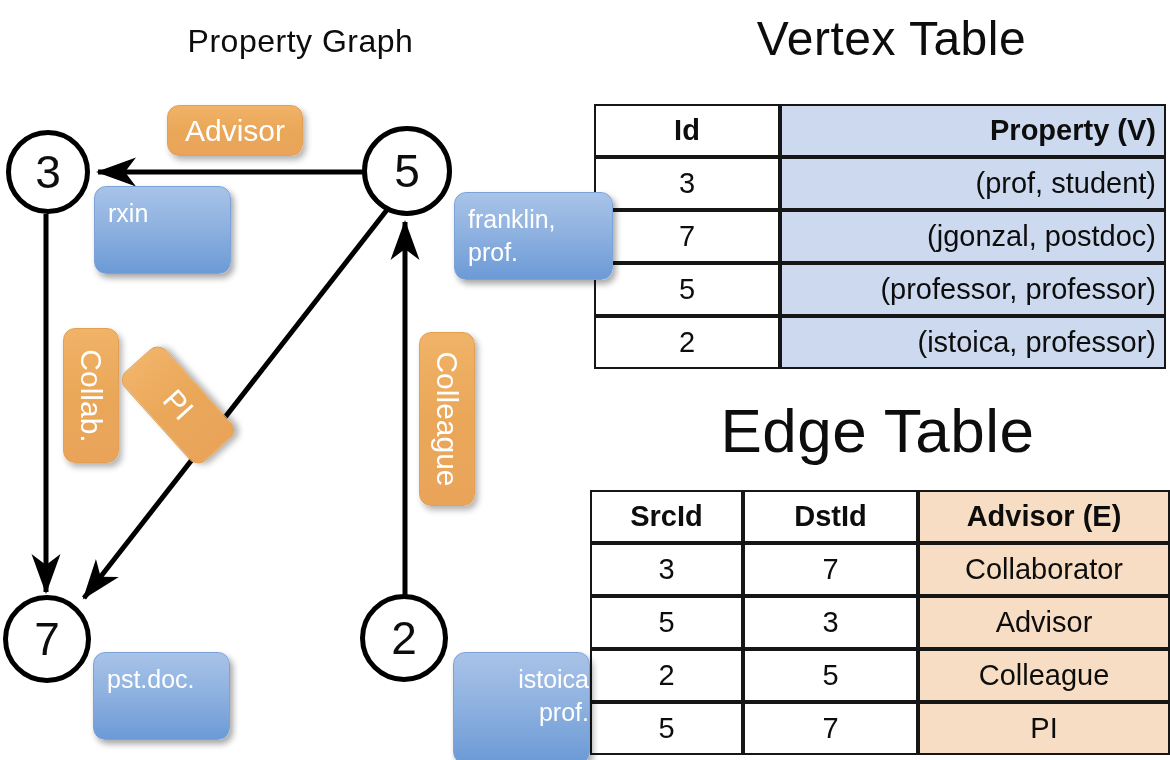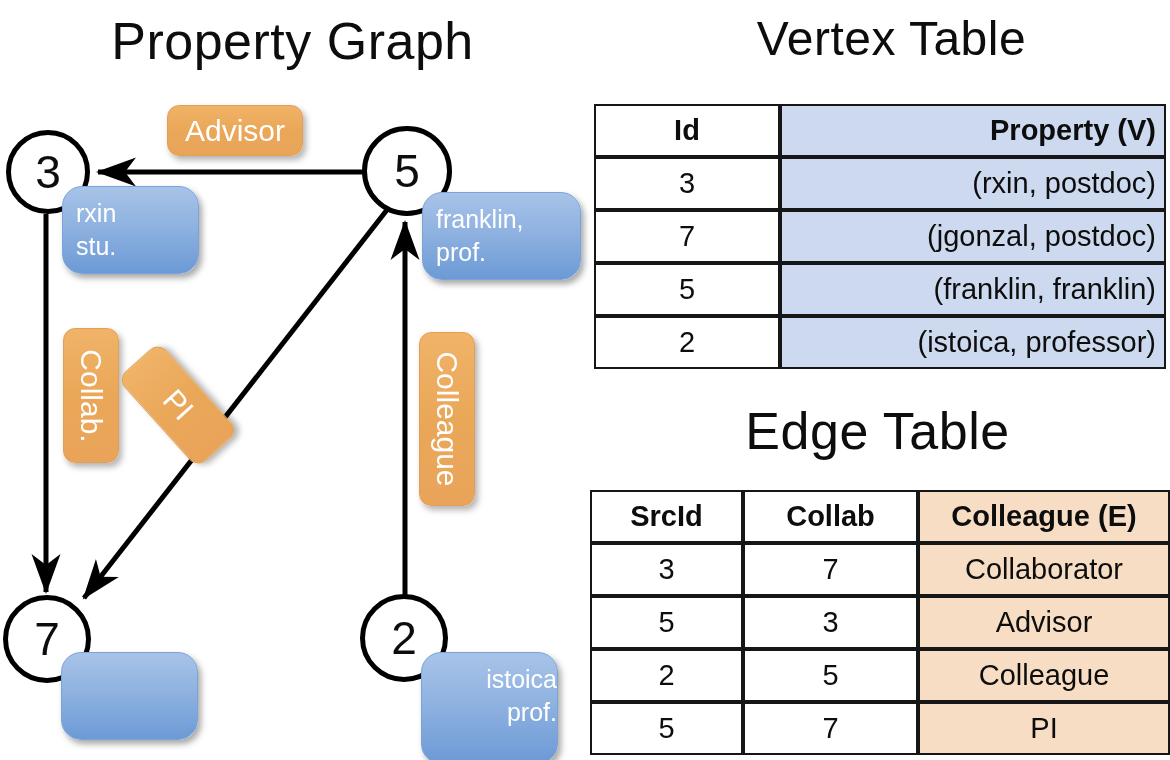--- a/index.html
+++ b/index.html
@@ -20,30 +20,30 @@
   .section-title {
     position: absolute;
     font-family: "Liberation Sans", sans-serif;
     font-weight: 300;
     letter-spacing: 0.5px;
     color: #0d0d0d;
     white-space: nowrap;
     text-align: center;
   }
   #title-property-graph {
-    left: 0; top: 10px; width: 585px;
-    font-size: 52px; line-height: 62px;
+    left: 8px; top: 10px; width: 585px;
+    font-size: 32px; line-height: 62px;
   }
   #title-vertex-table {
     left: 599px; top: 8px; width: 585px;
     font-size: 48px; line-height: 62px;
   }
   #title-edge-table {
     left: 585px; top: 400px; width: 585px;
-    font-size: 52px; line-height: 62px;
+    font-size: 62px; line-height: 62px;
   }
 
   
   #graph-panel {
     position: absolute;
     left: 0; top: 0;
     width: 585px; height: 760px;
   }
   #graph-edges {
     position: absolute;
@@ -64,29 +64,30 @@
     font-weight: 300;
     font-size: 46px;
     line-height: 1;
     color: #0d0d0d;
     z-index: 3;
   }
 
   .prop-box {
     position: absolute;
     box-sizing: border-box;
-    border-radius: 20px;
+    border-radius: 12px;
     color: #ffffff;
     font-family: "Liberation Sans", sans-serif;
     font-weight: 300;
     font-size: 25px;
     line-height: 33px;
     padding: 10px 0 12px 13px;
     z-index: 4;
     box-shadow: 3px 4px 6px rgba(0,0,0,0.35);
+    margin-left: 32px;
   }
   .prop-box.blue {
     background: linear-gradient(to bottom, #a8c3e8 0%, #8fb2e0 45%, #6c9ad6 100%);
     border: 1px solid #7ba3da;
   }
 
   .label-box {
     position: absolute;
     box-sizing: border-box;
     border-radius: 12px;
@@ -191,29 +192,29 @@
   <div class="vertex-circle" style="left:3px; top:595px; width:88px; height:88px;">
     <span>7</span>
   </div>
 
   <div class="vertex-circle" style="left:360px; top:594px; width:88px; height:88px;">
     <span>2</span>
   </div>
 
   <div class="prop-box blue" style="left:62px; top:186px; width:137px; height:88px;">
     <div>rxin</div>
-    <div>stu.</div>
   </div>
 
   <div class="prop-box blue" style="left:422px; top:192px; width:159px; height:88px;">
     <div>franklin,</div>
     <div>prof.</div>
   </div>
 
   <div class="prop-box blue" style="left:61px; top:652px; width:137px; height:88px;">
+    <div>pst.doc.</div>
   </div>
 
   <div class="prop-box blue" style="left:421px; top:652px; width:137px; height:112px;text-align:right;">
     <div>istoica</div>
     <div>prof.</div>
   </div>
 
   <div class="label-box" style="left:167px; top:105px; width:136px; height:51px;">
     <span class="htext">Advisor</span>
   </div>
@@ -238,48 +239,48 @@
     </colgroup>
   <thead>
     <tr>
       <th>Id</th>
       <th class="prop-col">Property (V)</th>
     </tr>
   </thead>
   <tbody>
     <tr>
       <td>3</td>
-      <td class="prop-col">(rxin, postdoc)</td>
+      <td class="prop-col">(prof, student)</td>
     </tr>
     <tr>
       <td>7</td>
       <td class="prop-col">(jgonzal, postdoc)</td>
     </tr>
     <tr>
       <td>5</td>
-      <td class="prop-col">(franklin, franklin)</td>
+      <td class="prop-col">(professor, professor)</td>
     </tr>
     <tr>
       <td>2</td>
       <td class="prop-col">(istoica, professor)</td>
     </tr>
   </tbody>
 </table>
 
 <table class="data-table etab" id="edge-table">
   <colgroup>
       <col class="c-src">
       <col class="c-dst">
       <col class="c-prop">
     </colgroup>
   <thead>
     <tr>
       <th>SrcId</th>
-      <th>Collab</th>
-      <th class="prop-col">Colleague (E)</th>
+      <th>DstId</th>
+      <th class="prop-col">Advisor (E)</th>
     </tr>
   </thead>
   <tbody>
     <tr>
       <td>3</td>
       <td>7</td>
       <td class="prop-col">Collaborator</td>
     </tr>
     <tr>
       <td>5</td>

